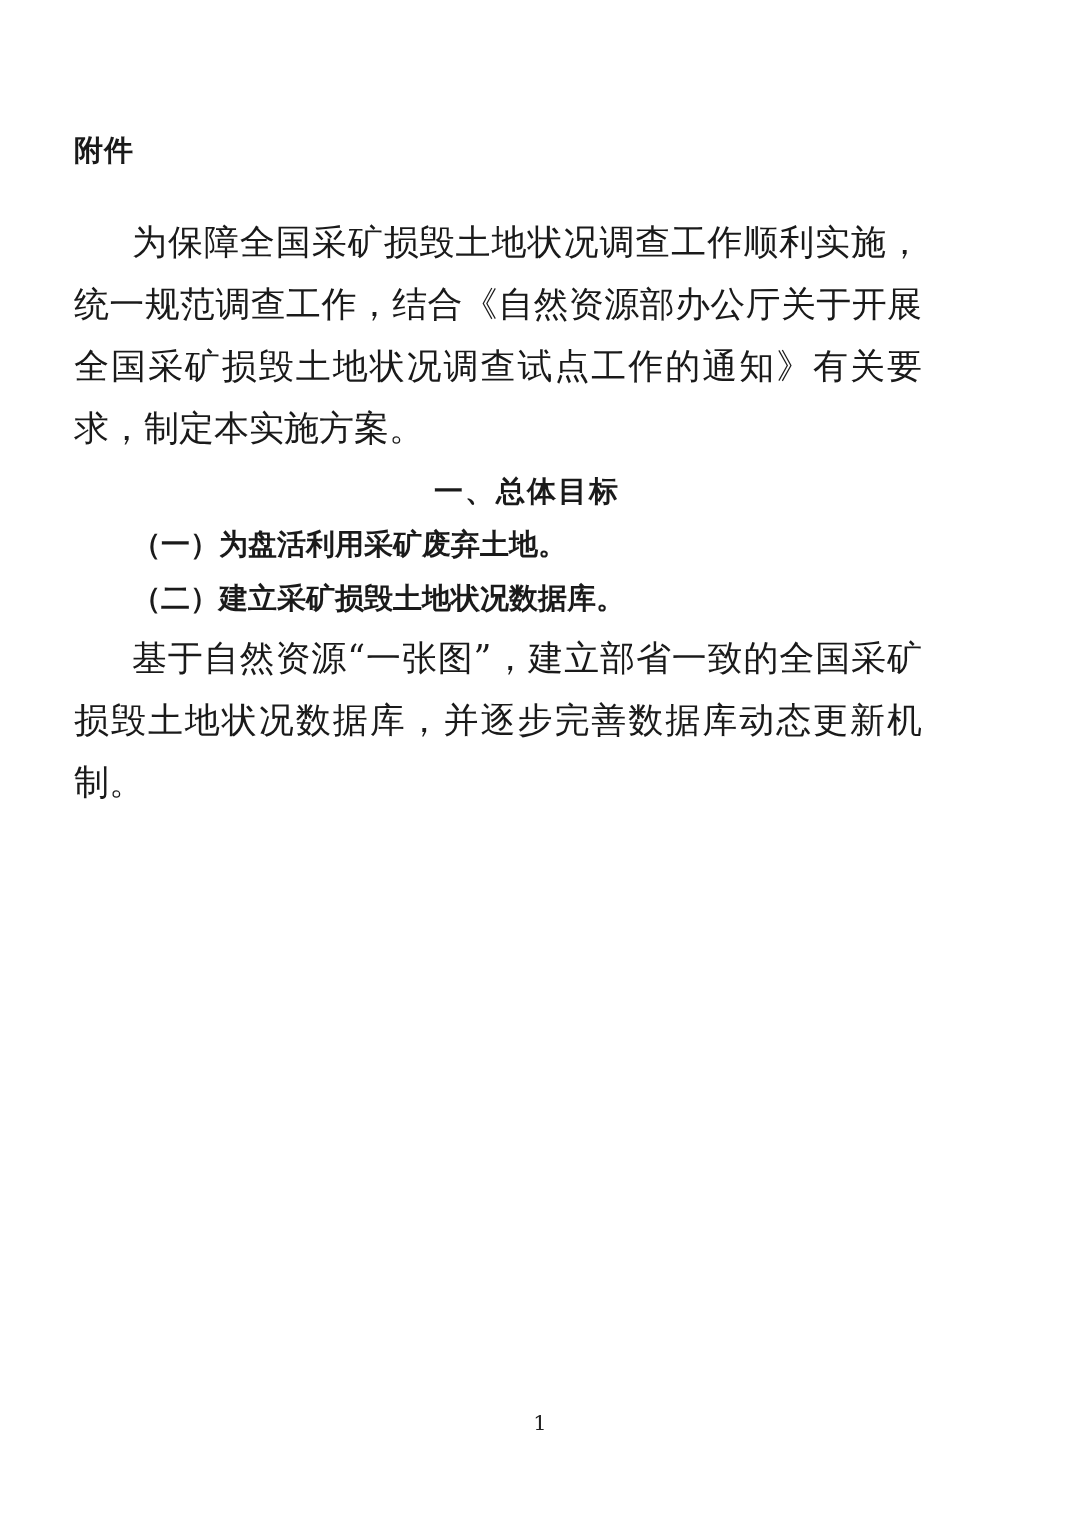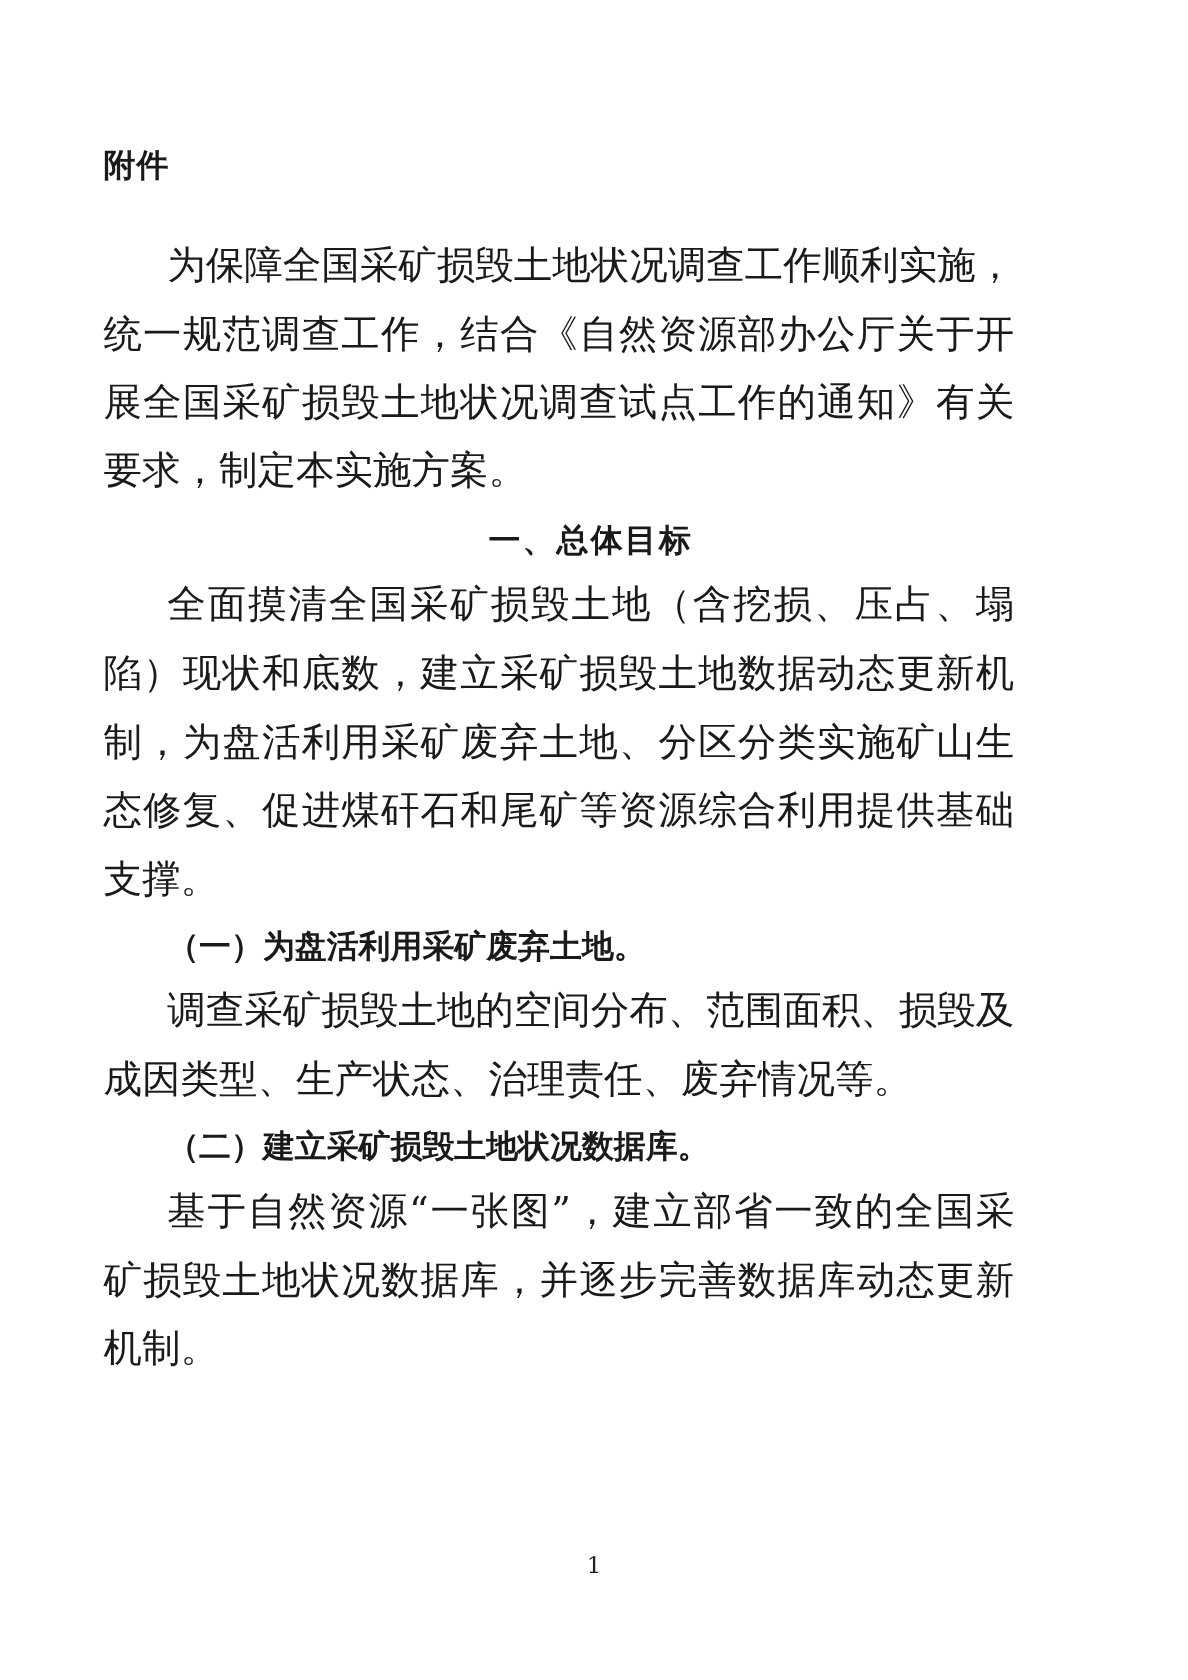--- a/index.html
+++ b/index.html
@@ -12,21 +12,21 @@
     height: 1527px;
     font-family: "DejaVu Serif", "Liberation Serif", serif;
     color: #1a1a1a;
     position: relative;
     overflow: hidden;
   }
   .page {
     box-sizing: border-box;
     width: 1080px;
     height: 1527px;
-    padding: 130px 158px 0 94px;
+    padding: 130px 158px 0 74px;
     position: relative;
   }
   .attachment-label {
     font-size: 29px;
     font-weight: 700;
     letter-spacing: 1px;
     margin: 0 0 40px 0;
     line-height: 1.4;
   }
   .doc-title {
@@ -77,27 +77,25 @@
 
 <div class="page">
 
   <div class="attachment-label">附件</div>
 
 
   <p class="para">为保障全国采矿损毁土地状况调查工作顺利实施，统一规范调查工作，结合《自然资源部办公厅关于开展全国采矿损毁土地状况调查试点工作的通知》有关要求，制定本实施方案。</p>
 
   <h2 class="heading">一、总体目标</h2>
 
-  <p class="para">全面摸清全国采矿损毁土地（含挖损、压占、塌陷）现状和底数，建立采矿损毁土地数据动态更新机制，为盘活利用采矿废弃土地、分区分类实施矿山生态修复、促进煤矸石和尾矿等资源综合利用提供基础支撑。</p>
 
 
 
   <h3 class="subheading">（一）为盘活利用采矿废弃土地。</h3>
 
-  <p class="para">调查采矿损毁土地的空间分布、范围面积、损毁及成因类型、生产状态、治理责任、废弃情况等。</p>
 
   <h3 class="subheading">（二）建立采矿损毁土地状况数据库。</h3>
 
   <p class="para">基于自然资源“一张图”，建立部省一致的全国采矿损毁土地状况数据库，并逐步完善数据库动态更新机制。</p>
 
   <div class="page-number">1</div>
 
 </div>
 
 </body></html>

